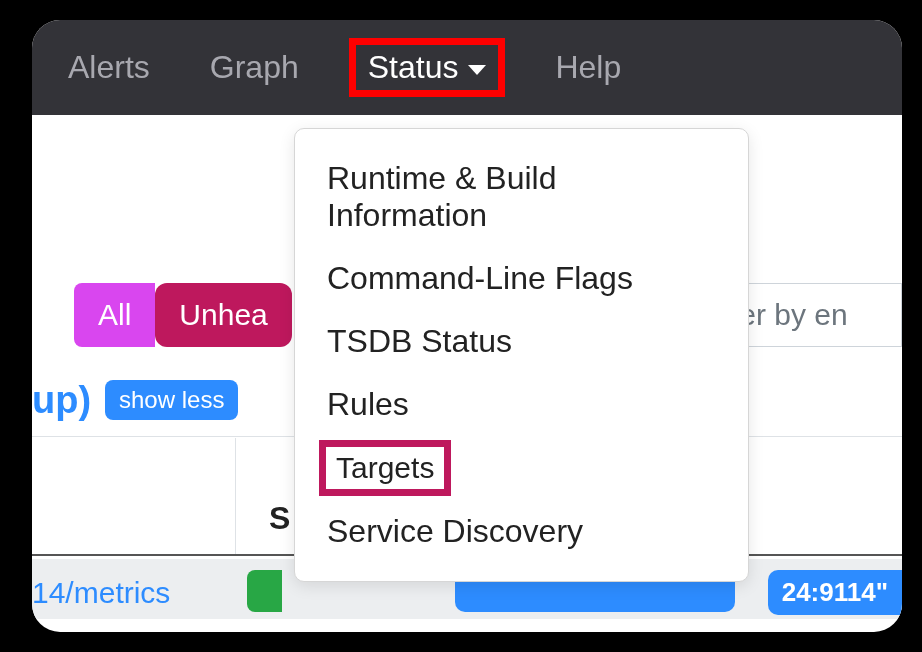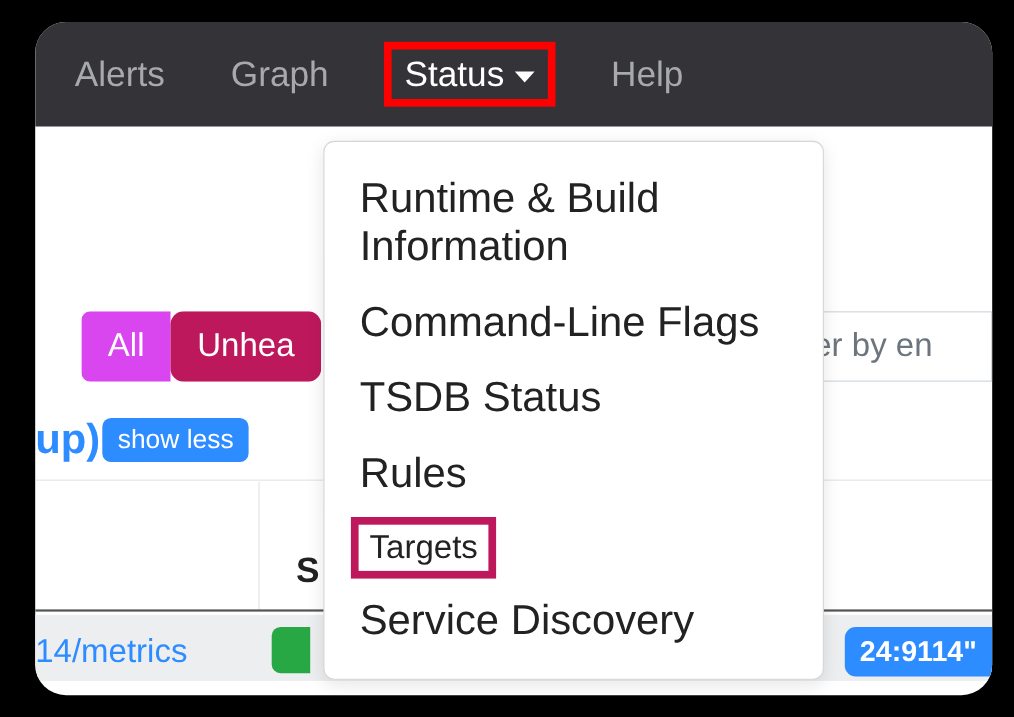--- a/index.html
+++ b/index.html
@@ -70,21 +70,21 @@
       width: 455px;
       background: #fff;
       border: 1px solid #d6d6d6;
       border-radius: 10px;
       box-shadow: 0 4px 16px rgba(0,0,0,0.1);
       padding: 18px 0;
       z-index: 100;
     }
     .dropdown-item {
       padding: 13px 32px;
-      font-size: 38px;
+      font-size: 32px;
       color: #222;
       cursor: pointer;
     }
     .targets-highlight {
       border: 7px solid #be185d;
       display: inline-block;
       margin: 0 24px;
       padding: 4px 10px;
     }
     .targets-highlight .inner {
@@ -135,21 +135,21 @@
       position: absolute;
       top: 359px;
       left: 0;
       color: #2d8cff;
       font-size: 38px;
       font-weight: 700;
     }
     .show-less {
       position: absolute;
       top: 360px;
-      left: 61px;
+      left: 73px;
       background: #2d8cff;
       color: #fff;
       font-size: 24px;
       padding: 6px 14px;
       border-radius: 8px;
       border: none;
       cursor: pointer;
     }
     .s-text {
       position: absolute;

